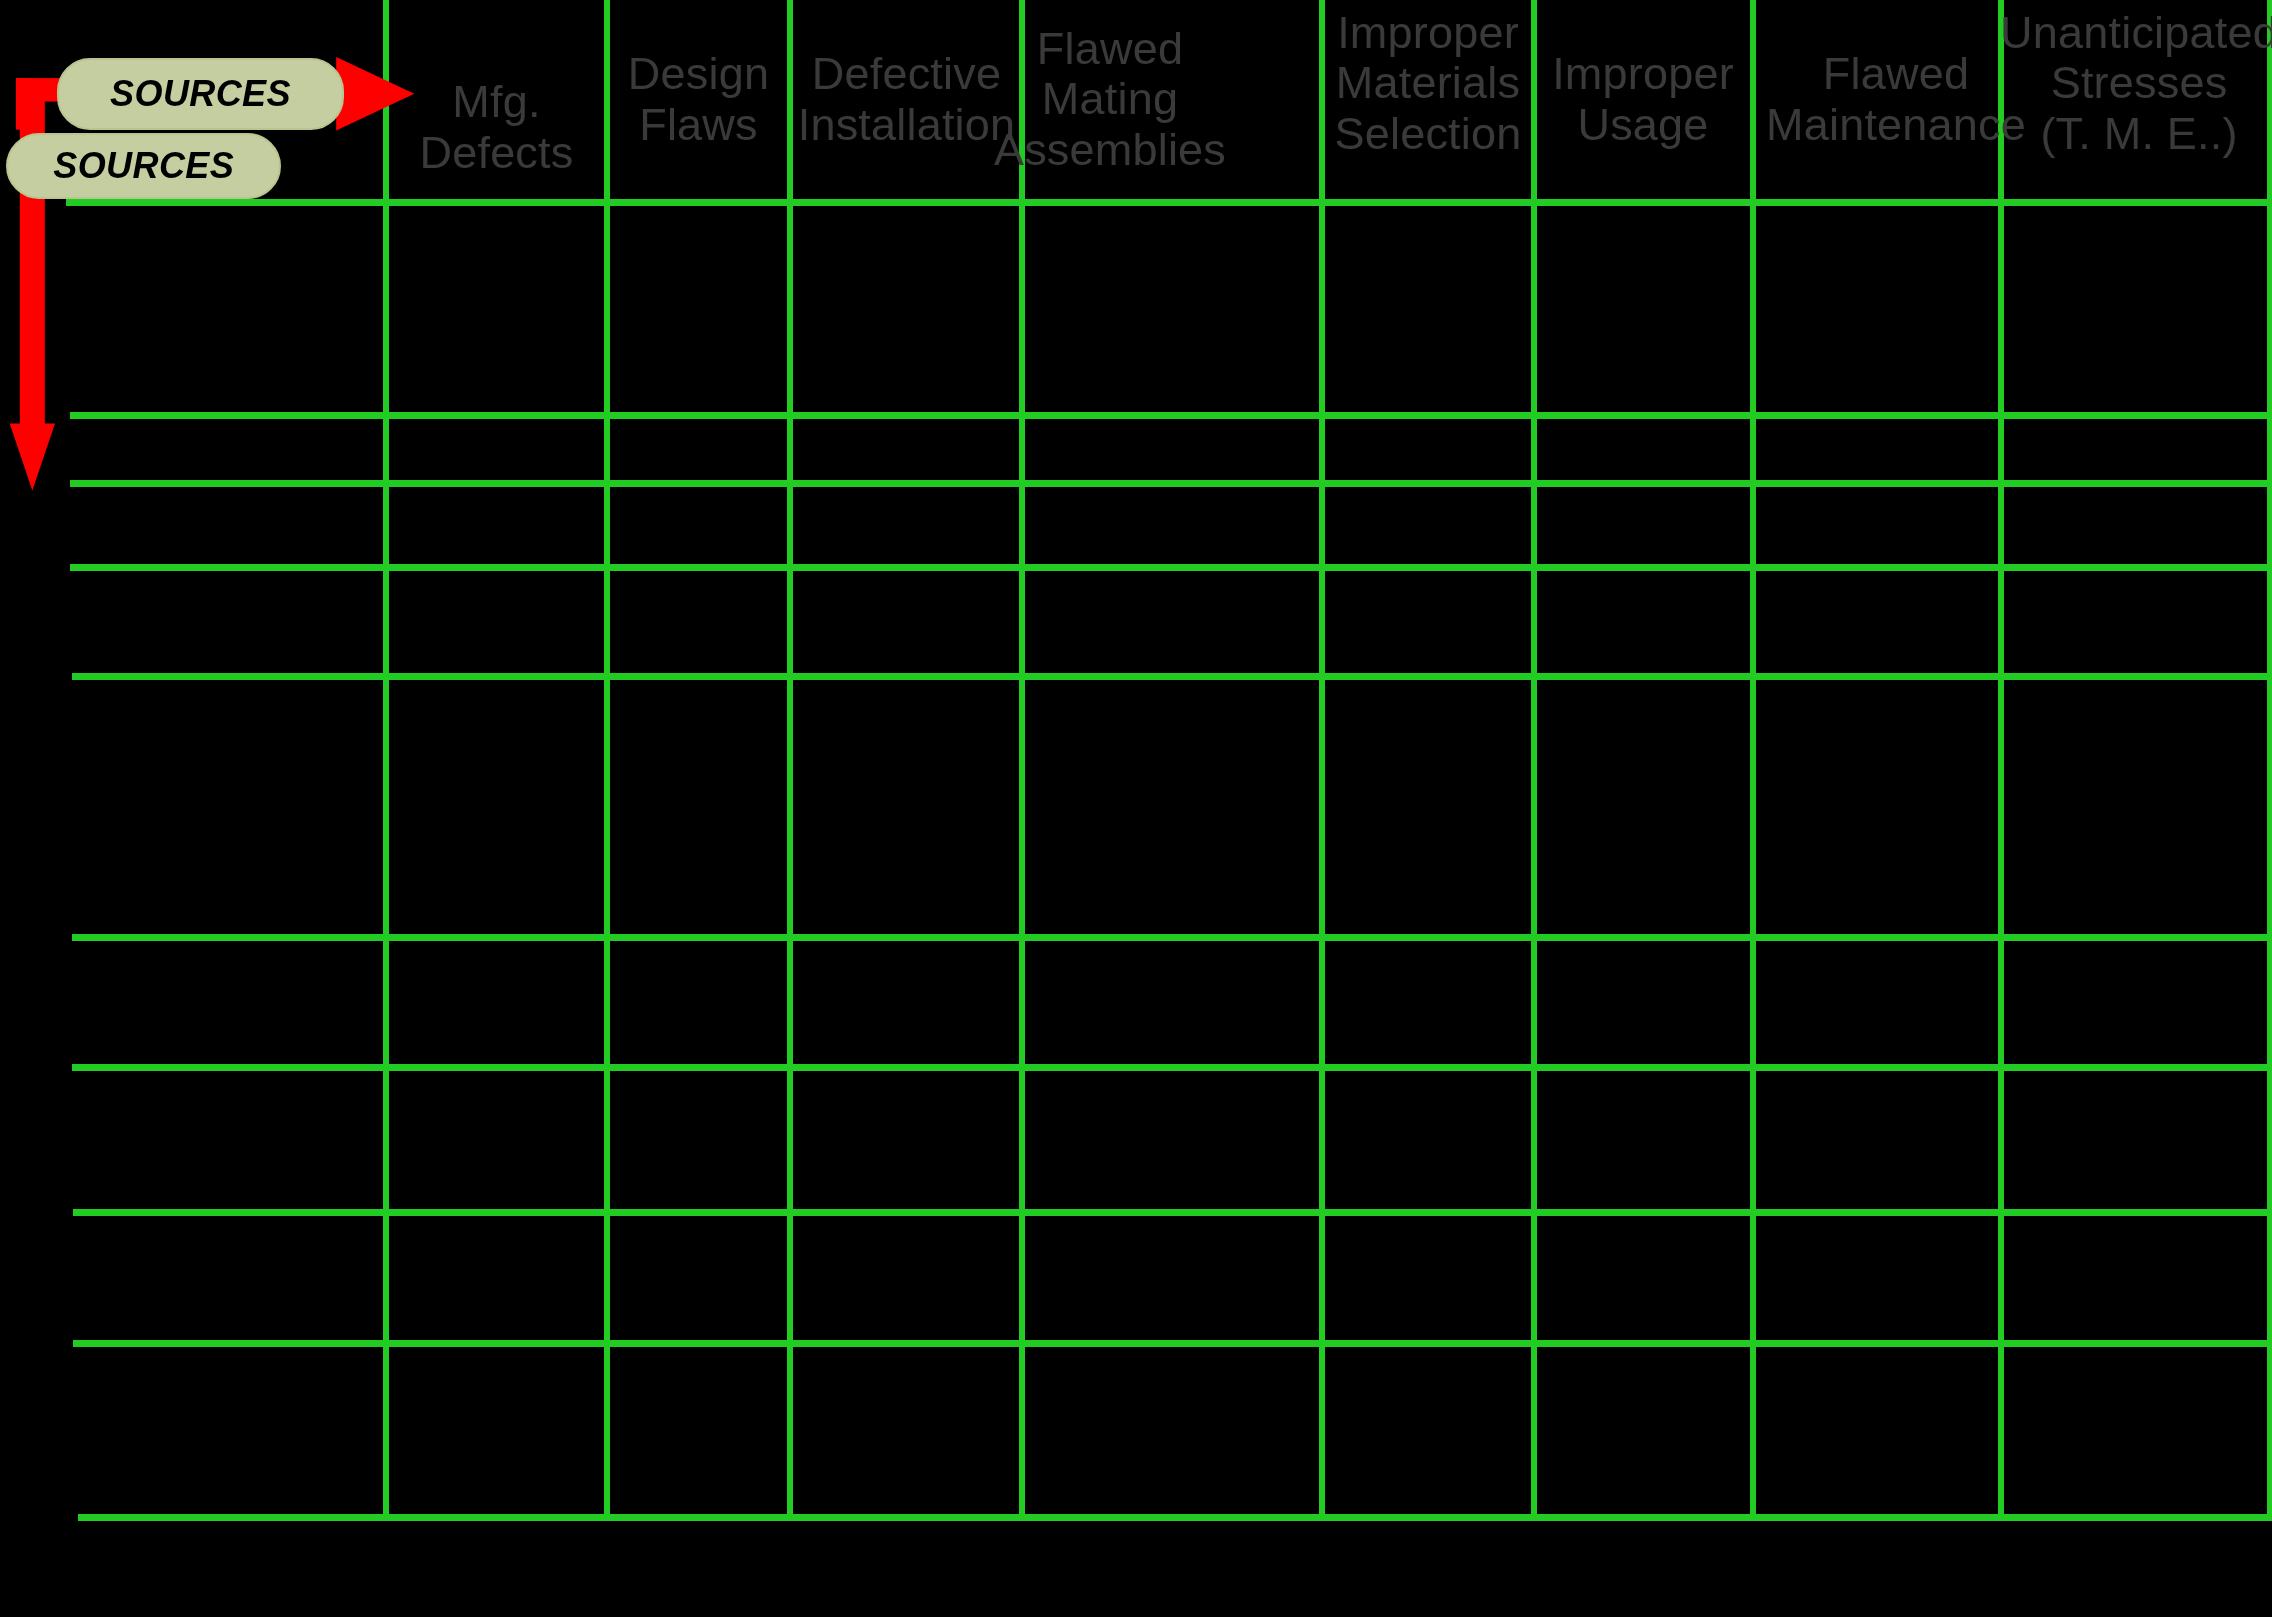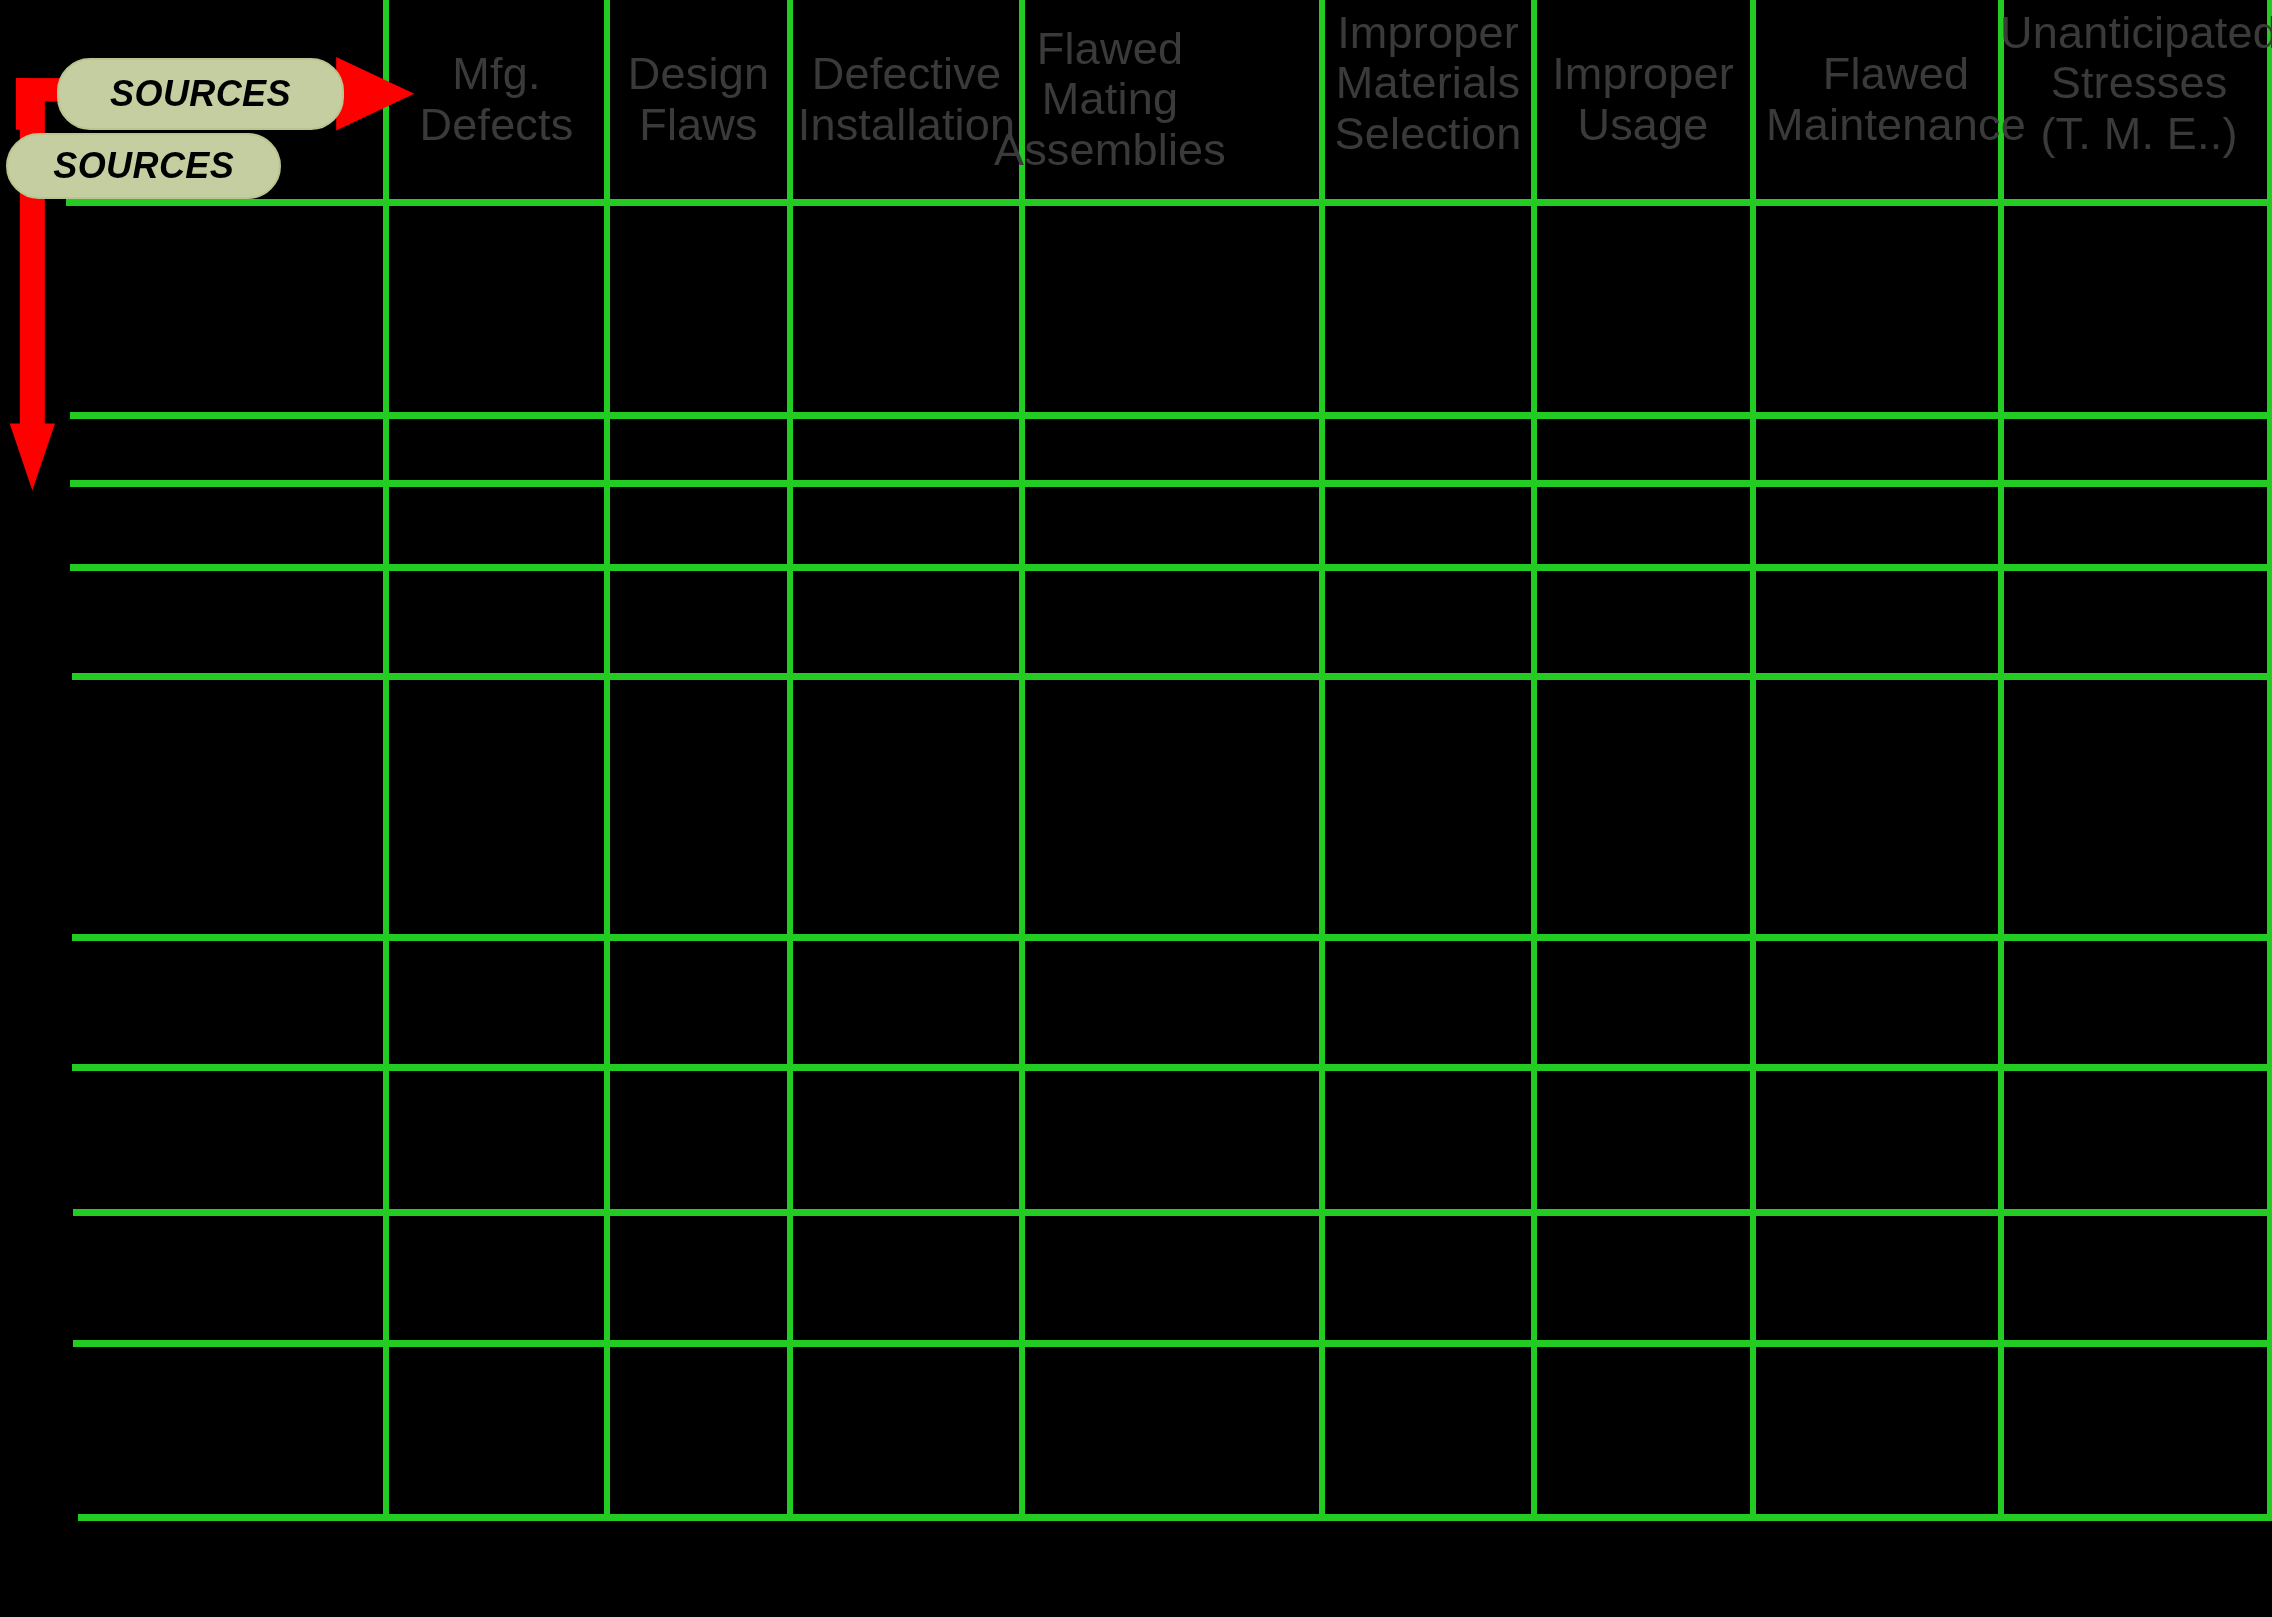--- a/index.html
+++ b/index.html
@@ -109,21 +109,21 @@
   <div class="hline" style="left:70px;  top:412px;  width:2202px;"></div>
   <div class="hline" style="left:70px;  top:480px;  width:2202px;"></div>
   <div class="hline" style="left:70px;  top:564px;  width:2202px;"></div>
   <div class="hline" style="left:72px;  top:673px;  width:2201px;"></div>
   <div class="hline" style="left:72px;  top:934px; width:2201px;"></div>
   <div class="hline" style="left:72px;  top:1064px; width:2201px;"></div>
   <div class="hline" style="left:73px;  top:1209px; width:2199px;"></div>
   <div class="hline" style="left:73px;  top:1340px; width:2199px;"></div>
   <div class="hline" style="left:78px; top:1514px; width:2194px;"></div>
 
-  <div class="col-head" style="left:389px; width:215px;">Mfg.
+  <div class="col-head" style="left:389px; width:215px;margin-top:28px;">Mfg.
 Defects</div>
 
   <div class="col-head" style="left:610px; width:177px;">Design
 Flaws</div>
 
   <div class="col-head" style="left:794px; width:225px;">Defective
 Installation</div>
 
   <div class="col-head" style="left:985px; width:250px;">Flawed Mating
 Assemblies</div>

